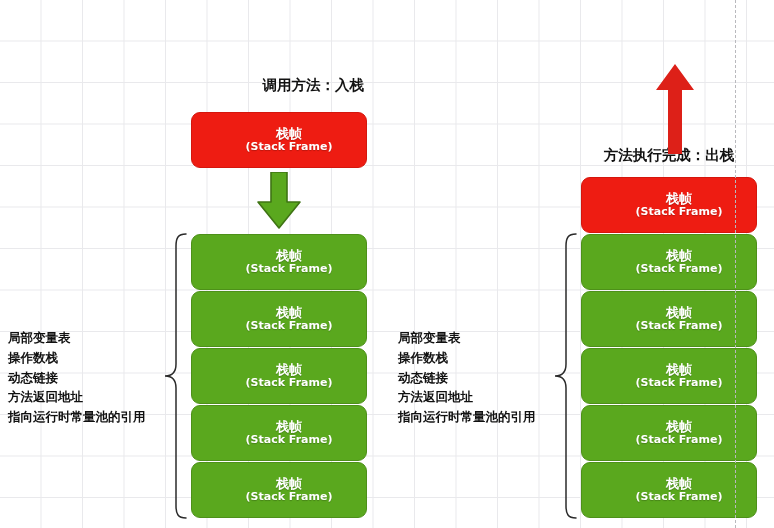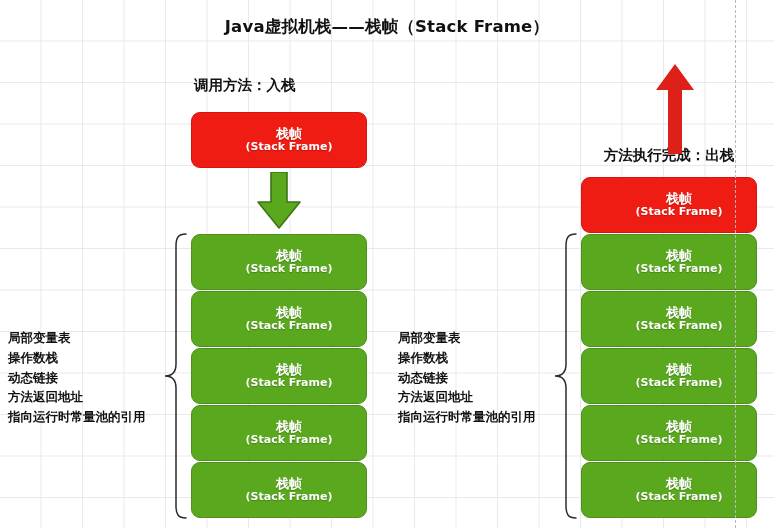--- a/index.html
+++ b/index.html
@@ -39,21 +39,21 @@
     white-space: nowrap;
   }
 
   
   .caption {
     font-size: 14.5px;
     font-weight: bold;
     color: #111111;
     white-space: nowrap;
   }
-  #caption-push { left: 194px; top: 76px; width: 170px; text-align: left; }
+  #caption-push { left: 194px; top: 76px; width: 170px; text-align: right; }
   #caption-pop  { left: 583px; top: 146px; width: 172px; text-align: center; }
 
   
   .frame-box {
     width: 176px;
     height: 56px;
     border-radius: 9px;
     display: flex;
     flex-direction: column;
     align-items: center;
@@ -129,21 +129,20 @@
     white-space: nowrap;
     letter-spacing: 0.5px;
     font-weight: normal;
   }
 </style>
 </head>
 <body>
 
 <div id="canvas">
 
-  <div class="abs" id="title">Java虚拟机栈——栈帧（Stack Frame）</div>
 
   <div class="abs caption" id="caption-push">调用方法：入栈</div>
 
   <div class="abs caption" id="caption-pop">方法执行完成：出栈</div>
 
   <div class="abs frame-box frame-red" id="left-red">
     <span class="cn">栈帧</span>
     <span class="en">(Stack Frame)</span>
   </div>
 

